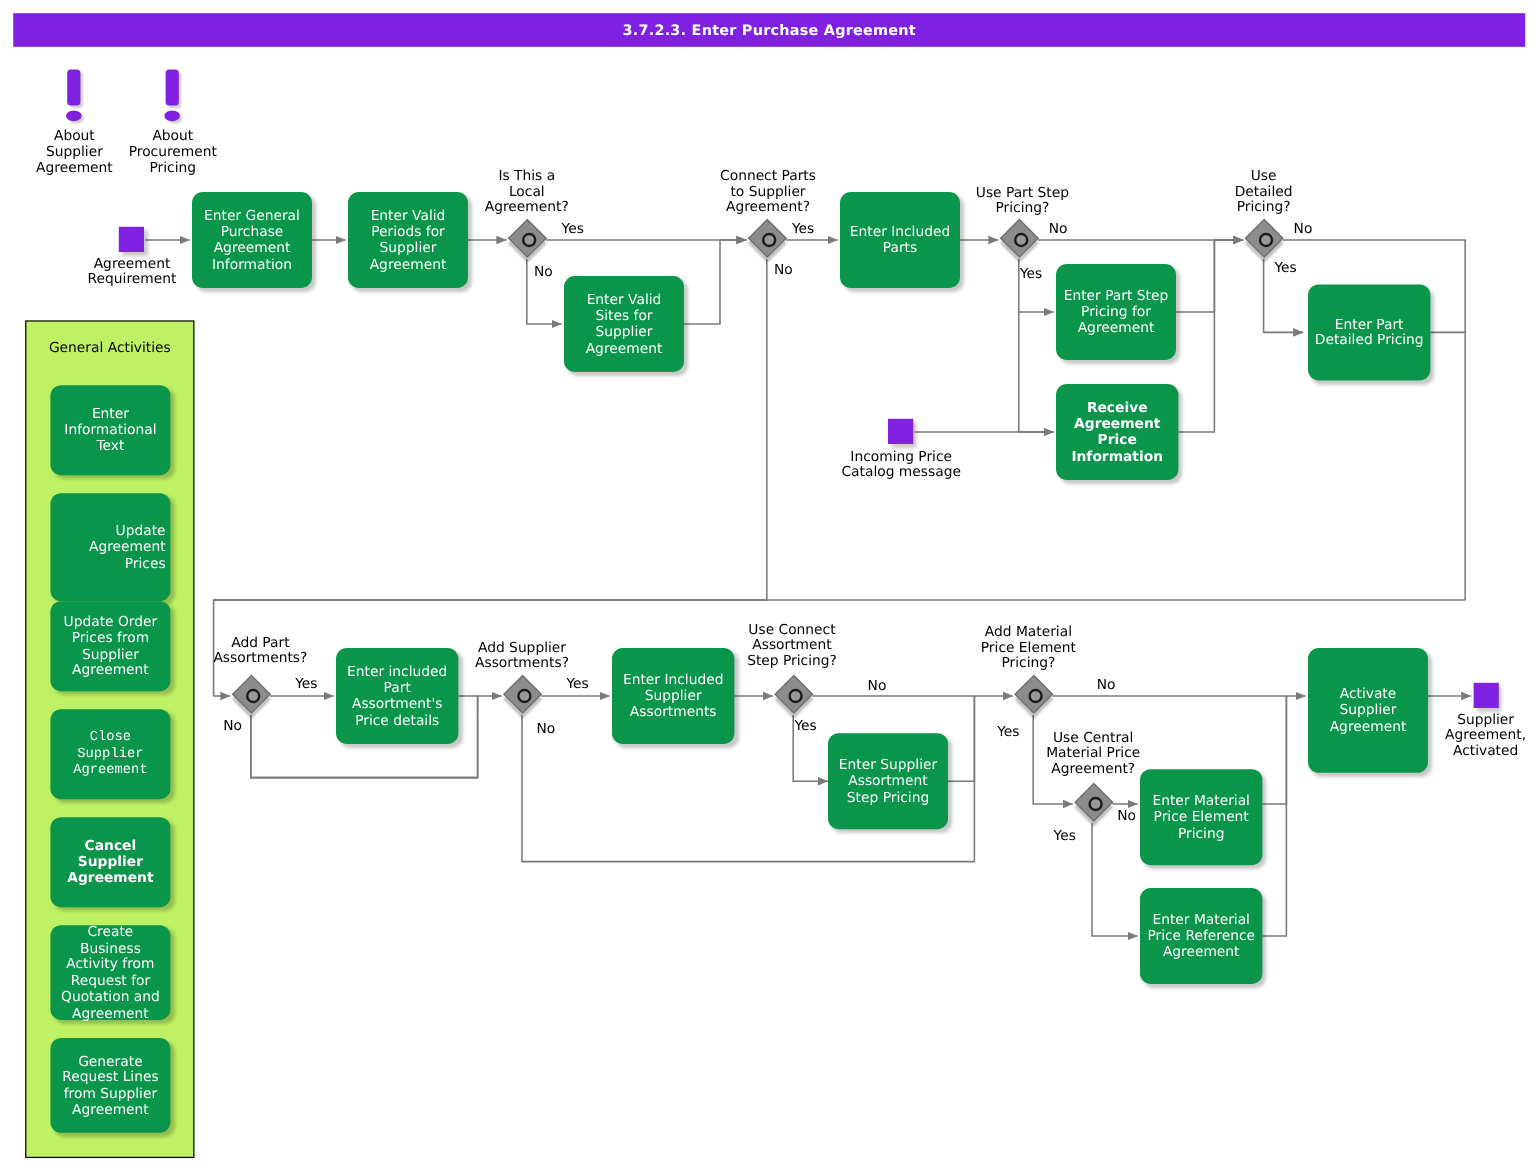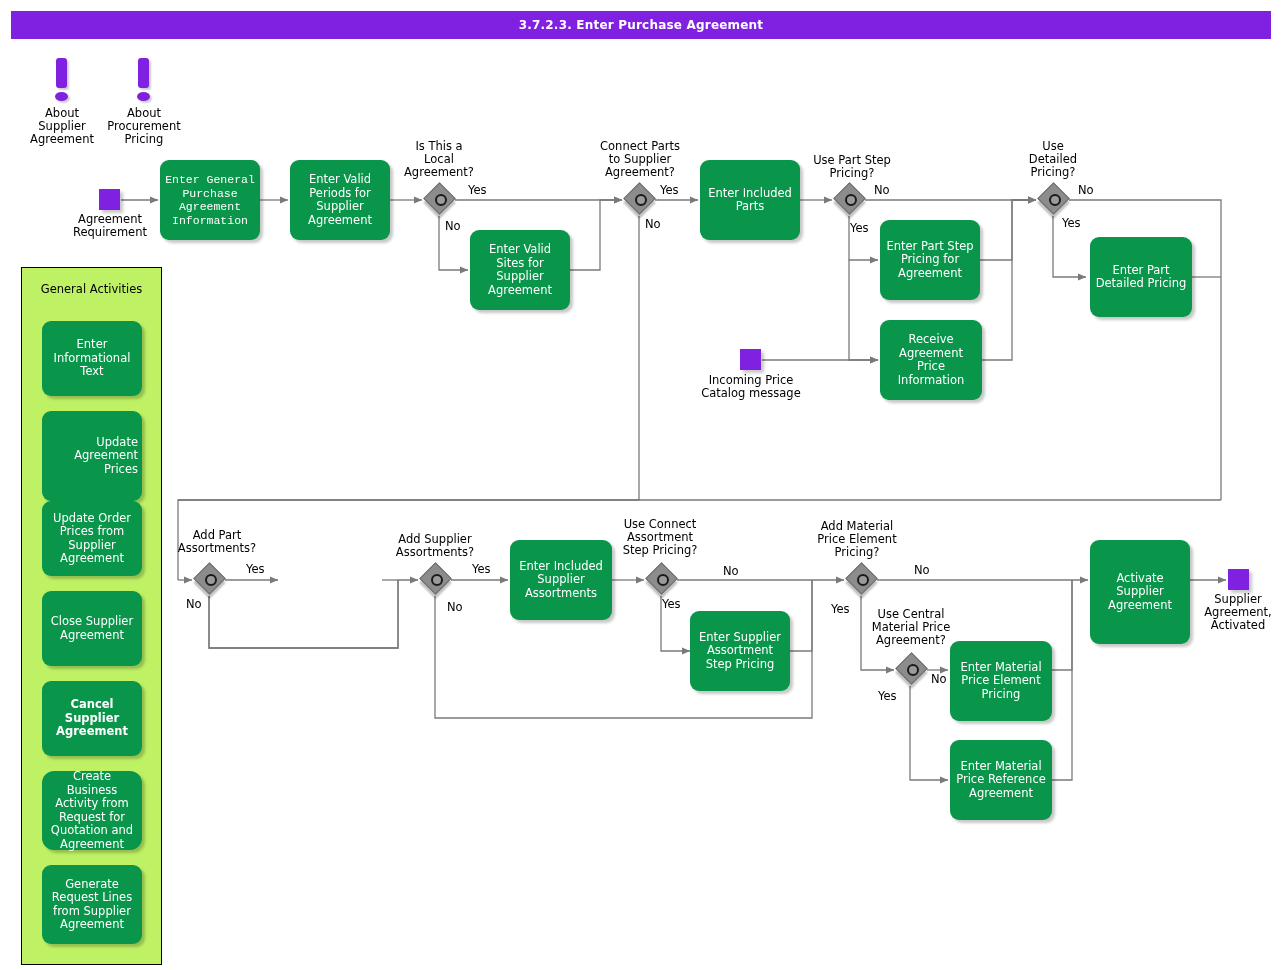--- a/index.html
+++ b/index.html
@@ -173,34 +173,35 @@
 
   <div class="ev" style="left:740px;top:349px;"></div>
   <div class="lbl" style="left:690px;top:374px;width:122px;">Incoming Price
 Catalog message</div>
 
   <div class="ev" style="left:1228px;top:569px;"></div>
   <div class="lbl" style="left:1192px;top:593px;width:92px;">Supplier
 Agreement,
 Activated</div>
 
-  <div class="task" style="left:160px;top:160px;width:100px;height:80px;font-family:Liberation Mono, monospace;">Enter General Purchase Agreement Information</div>
+  <div class="task" style="left:160px;top:160px;width:100px;height:80px;">Enter General Purchase Agreement Information</div>
 
   <div class="task" style="left:290px;top:160px;width:100px;height:80px;">Enter Valid Periods for Supplier Agreement</div>
 
   <div class="task" style="left:470px;top:230px;width:100px;height:80px;">Enter Valid Sites for Supplier Agreement</div>
 
   <div class="task" style="left:700px;top:160px;width:100px;height:80px;">Enter Included Parts</div>
 
   <div class="task" style="left:880px;top:220px;width:100px;height:80px;">Enter Part Step Pricing for Agreement</div>
 
-  <div class="task" style="left:880px;top:320px;width:102px;height:80px;">Receive Agreement Price Information</div>
+  <div class="task" style="left:880px;top:320px;width:102px;height:80px;font-weight:bold;">Receive Agreement Price Information</div>
 
   <div class="task" style="left:1090px;top:237px;width:102px;height:80px;">Enter Part Detailed Pricing</div>
 
+  <div class="task" style="left:280px;top:540px;width:102px;height:80px;">Enter included Part Assortment's Price details</div>
 
   <div class="task" style="left:510px;top:540px;width:102px;height:80px;">Enter Included Supplier Assortments</div>
 
   <div class="task" style="left:690px;top:611px;width:100px;height:80px;">Enter Supplier Assortment Step Pricing</div>
 
   <div class="task" style="left:950px;top:641px;width:102px;height:80px;">Enter Material Price Element Pricing</div>
 
   <div class="task" style="left:950px;top:740px;width:102px;height:80px;">Enter Material Price Reference Agreement</div>
 
   <div class="task" style="left:1090px;top:540px;width:100px;height:104px;">Activate Supplier Agreement</div>
@@ -291,19 +292,19 @@
 Agreement?</div>
   <div class="yn" style="left:931px;top:673px;">No</div>
   <div class="yn" style="left:878px;top:690px;">Yes</div>
 
   <div class="panel">
     <div class="panel-title">General
 Activities</div>
     <div class="task" style="top:53px;height:75px;">Enter Informational Text</div>
     <div class="task" style="top:143px;height:90px;text-align:right;">Update Agreement Prices</div>
     <div class="task" style="top:233px;height:75px;">Update Order Prices from Supplier Agreement</div>
-    <div class="task" style="top:323px;height:75px;">Close Supplier Agreement</div>
+    <div class="task" style="top:323px;height:75px;font-family:Liberation Mono, monospace;">Close Supplier Agreement</div>
     <div class="task" style="top:413px;height:75px;font-weight:bold;">Cancel Supplier Agreement</div>
-    <div class="task" style="top:503px;height:79px;border-radius:12px;">Create Business Activity from Request for Quotation and Agreement</div>
+    <div class="task" style="top:503px;height:79px;">Create Business Activity from Request for Quotation and Agreement</div>
     <div class="task" style="top:597px;height:79px;">Generate Request Lines from Supplier Agreement</div>
   </div>
 
 </div>
 
 </body></html>

